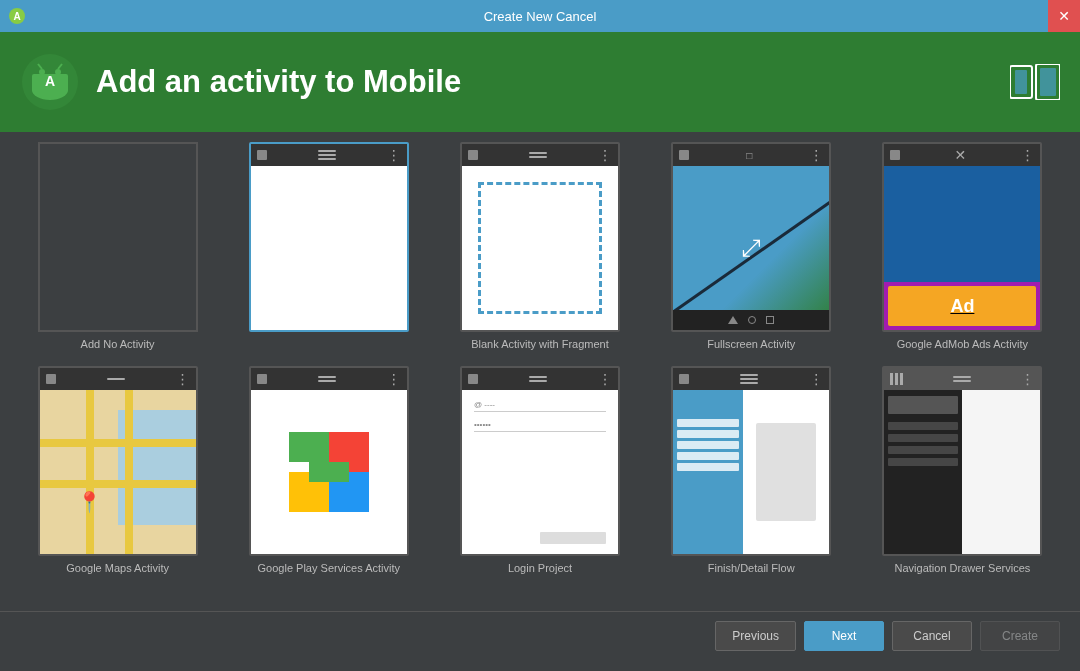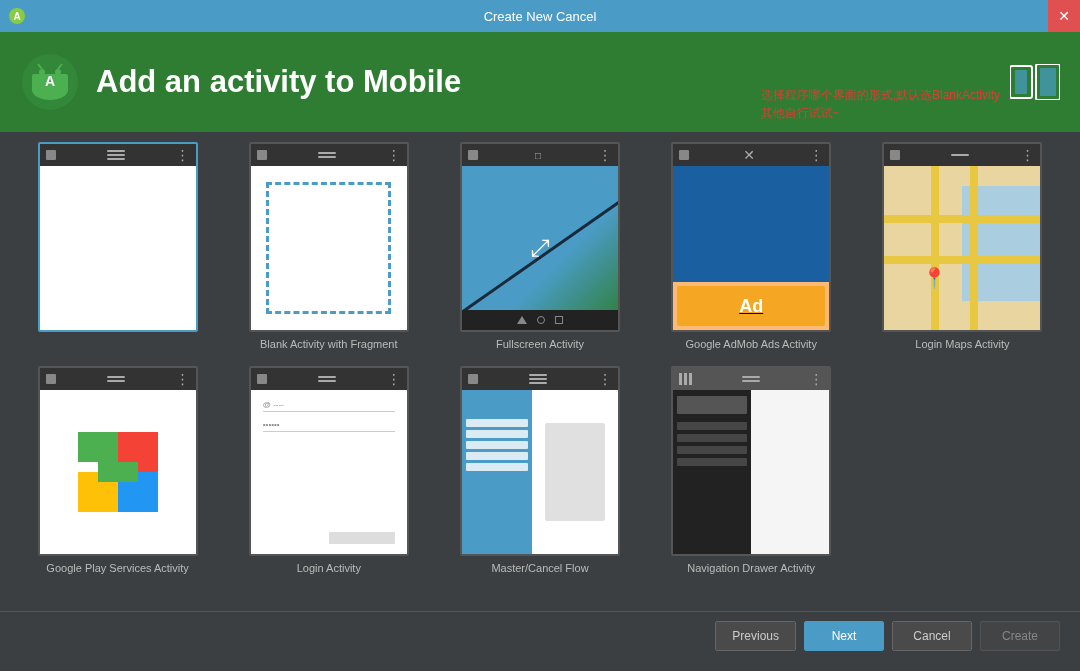--- a/index.html
+++ b/index.html
@@ -255,21 +255,21 @@
       border-bottom: 8px solid #888;
     }
     .nav-sq {
       width: 8px; height: 8px;
       border: 1px solid #888;
     }
 
     
     .admob-content {
       height: calc(100% - 22px);
-      background: #fdba74;
+      background: #a21caf;
       display: flex;
       flex-direction: column;
       text-decoration: underline;
     }
     .admob-waves {
       flex: 1;
       background: #1a5fa0;
       display: flex;
       align-items: center;
       justify-content: center;
@@ -519,30 +519,31 @@
   </div>
   <span class="header-title">Add an activity to Mobile</span>
   <div class="header-icon-right">
     <svg viewBox="0 0 50 36" fill="none" xmlns="http://www.w3.org/2000/svg">
       <rect x="0" y="2" width="22" height="32" rx="2" fill="none" stroke="#fff" stroke-width="2"></rect>
       <rect x="5" y="6" width="12" height="24" rx="1" fill="#4a9cc7" opacity="0.7"></rect>
       <rect x="26" y="0" width="24" height="36" rx="2" fill="none" stroke="#fff" stroke-width="2"></rect>
       <rect x="30" y="4" width="16" height="28" rx="1" fill="#4a9cc7" opacity="0.7"></rect>
     </svg>
   </div>
-  <div class="header-subtitle">
-    <div>选择程序哪个界面的形式,默认选BlankActivity</div>
-    <div>其他自行试试~</div>
-  </div>
 </div>
 
 <div class="content">
   <div class="scroll-area">
     <div class="activity-grid">
 
+      <div class="activity-item">
+        <div class="add-no-activity no-activity-thumb">
+        </div>
+        <span class="activity-label">Add No Activity</span>
+      </div>
 
       <div class="activity-item">
         <div class="activity-thumbnail selected">
           <div class="phone-topbar">
             <div class="phone-topbar-dot"></div>
             <div class="phone-topbar-lines">
               <div class="phone-topbar-line"></div>
               <div class="phone-topbar-line"></div>
               <div class="phone-topbar-line"></div>
             </div>
@@ -623,21 +624,21 @@
           </div>
           <div class="maps-content">
             <div class="map-blue-area"></div>
             <div class="map-road-h" style="top:30%;"></div>
             <div class="map-road-h" style="top:55%;"></div>
             <div class="map-road-v" style="left:30%;"></div>
             <div class="map-road-v" style="left:55%;"></div>
             <div class="map-pin">📍</div>
           </div>
         </div>
-        <span class="activity-label">Login Maps Activity</span>
+        <span class="activity-label">Google Maps Activity</span>
       </div>
 
       <div class="activity-item">
         <div class="activity-thumbnail">
           <div class="phone-topbar">
             <div class="phone-topbar-dot"></div>
             <div class="phone-topbar-lines">
               <div class="phone-topbar-line"></div>
               <div class="phone-topbar-line"></div>
             </div>
@@ -666,21 +667,21 @@
             </div>
             <div class="phone-topbar-dots3">⋮</div>
           </div>
           <div class="login-content">
             <div class="login-field">@ ----</div>
             <div class="login-dots">••••••</div>
             <div style="flex:1;"></div>
             <div class="login-btn"></div>
           </div>
         </div>
-        <span class="activity-label">Login Activity</span>
+        <span class="activity-label">Login Project</span>
       </div>
 
       <div class="activity-item">
         <div class="activity-thumbnail">
           <div class="phone-topbar">
             <div class="phone-topbar-dot"></div>
             <div class="phone-topbar-lines">
               <div class="phone-topbar-line"></div>
               <div class="phone-topbar-line"></div>
               <div class="phone-topbar-line"></div>
@@ -694,21 +695,21 @@
               <div class="master-row"></div>
               <div class="master-row"></div>
               <div class="master-row"></div>
               <div class="master-row"></div>
             </div>
             <div class="detail-panel">
               <div class="detail-card"></div>
             </div>
           </div>
         </div>
-        <span class="activity-label">Master/Cancel Flow</span>
+        <span class="activity-label">Finish/Detail Flow</span>
       </div>
 
       <div class="activity-item">
         <div class="activity-thumbnail">
           <div class="phone-topbar" style="background:#555;">
             <div style="display:flex;gap:2px;align-items:center;">
               <div style="width:3px;height:12px;background:#aaa;"></div>
               <div style="width:3px;height:12px;background:#aaa;"></div>
               <div style="width:3px;height:12px;background:#aaa;"></div>
             </div>
@@ -722,21 +723,21 @@
             <div class="drawer-panel">
               <div class="drawer-header-bar"></div>
               <div class="drawer-item"></div>
               <div class="drawer-item"></div>
               <div class="drawer-item"></div>
               <div class="drawer-item"></div>
             </div>
             <div class="main-content-area"></div>
           </div>
         </div>
-        <span class="activity-label">Navigation Drawer Activity</span>
+        <span class="activity-label">Navigation Drawer Services</span>
       </div>
 
     </div>
   </div>
 </div>
 
 <div class="footer">
   <button class="btn">Previous</button>
   <button class="btn primary">Next</button>
   <button class="btn">Cancel</button>

